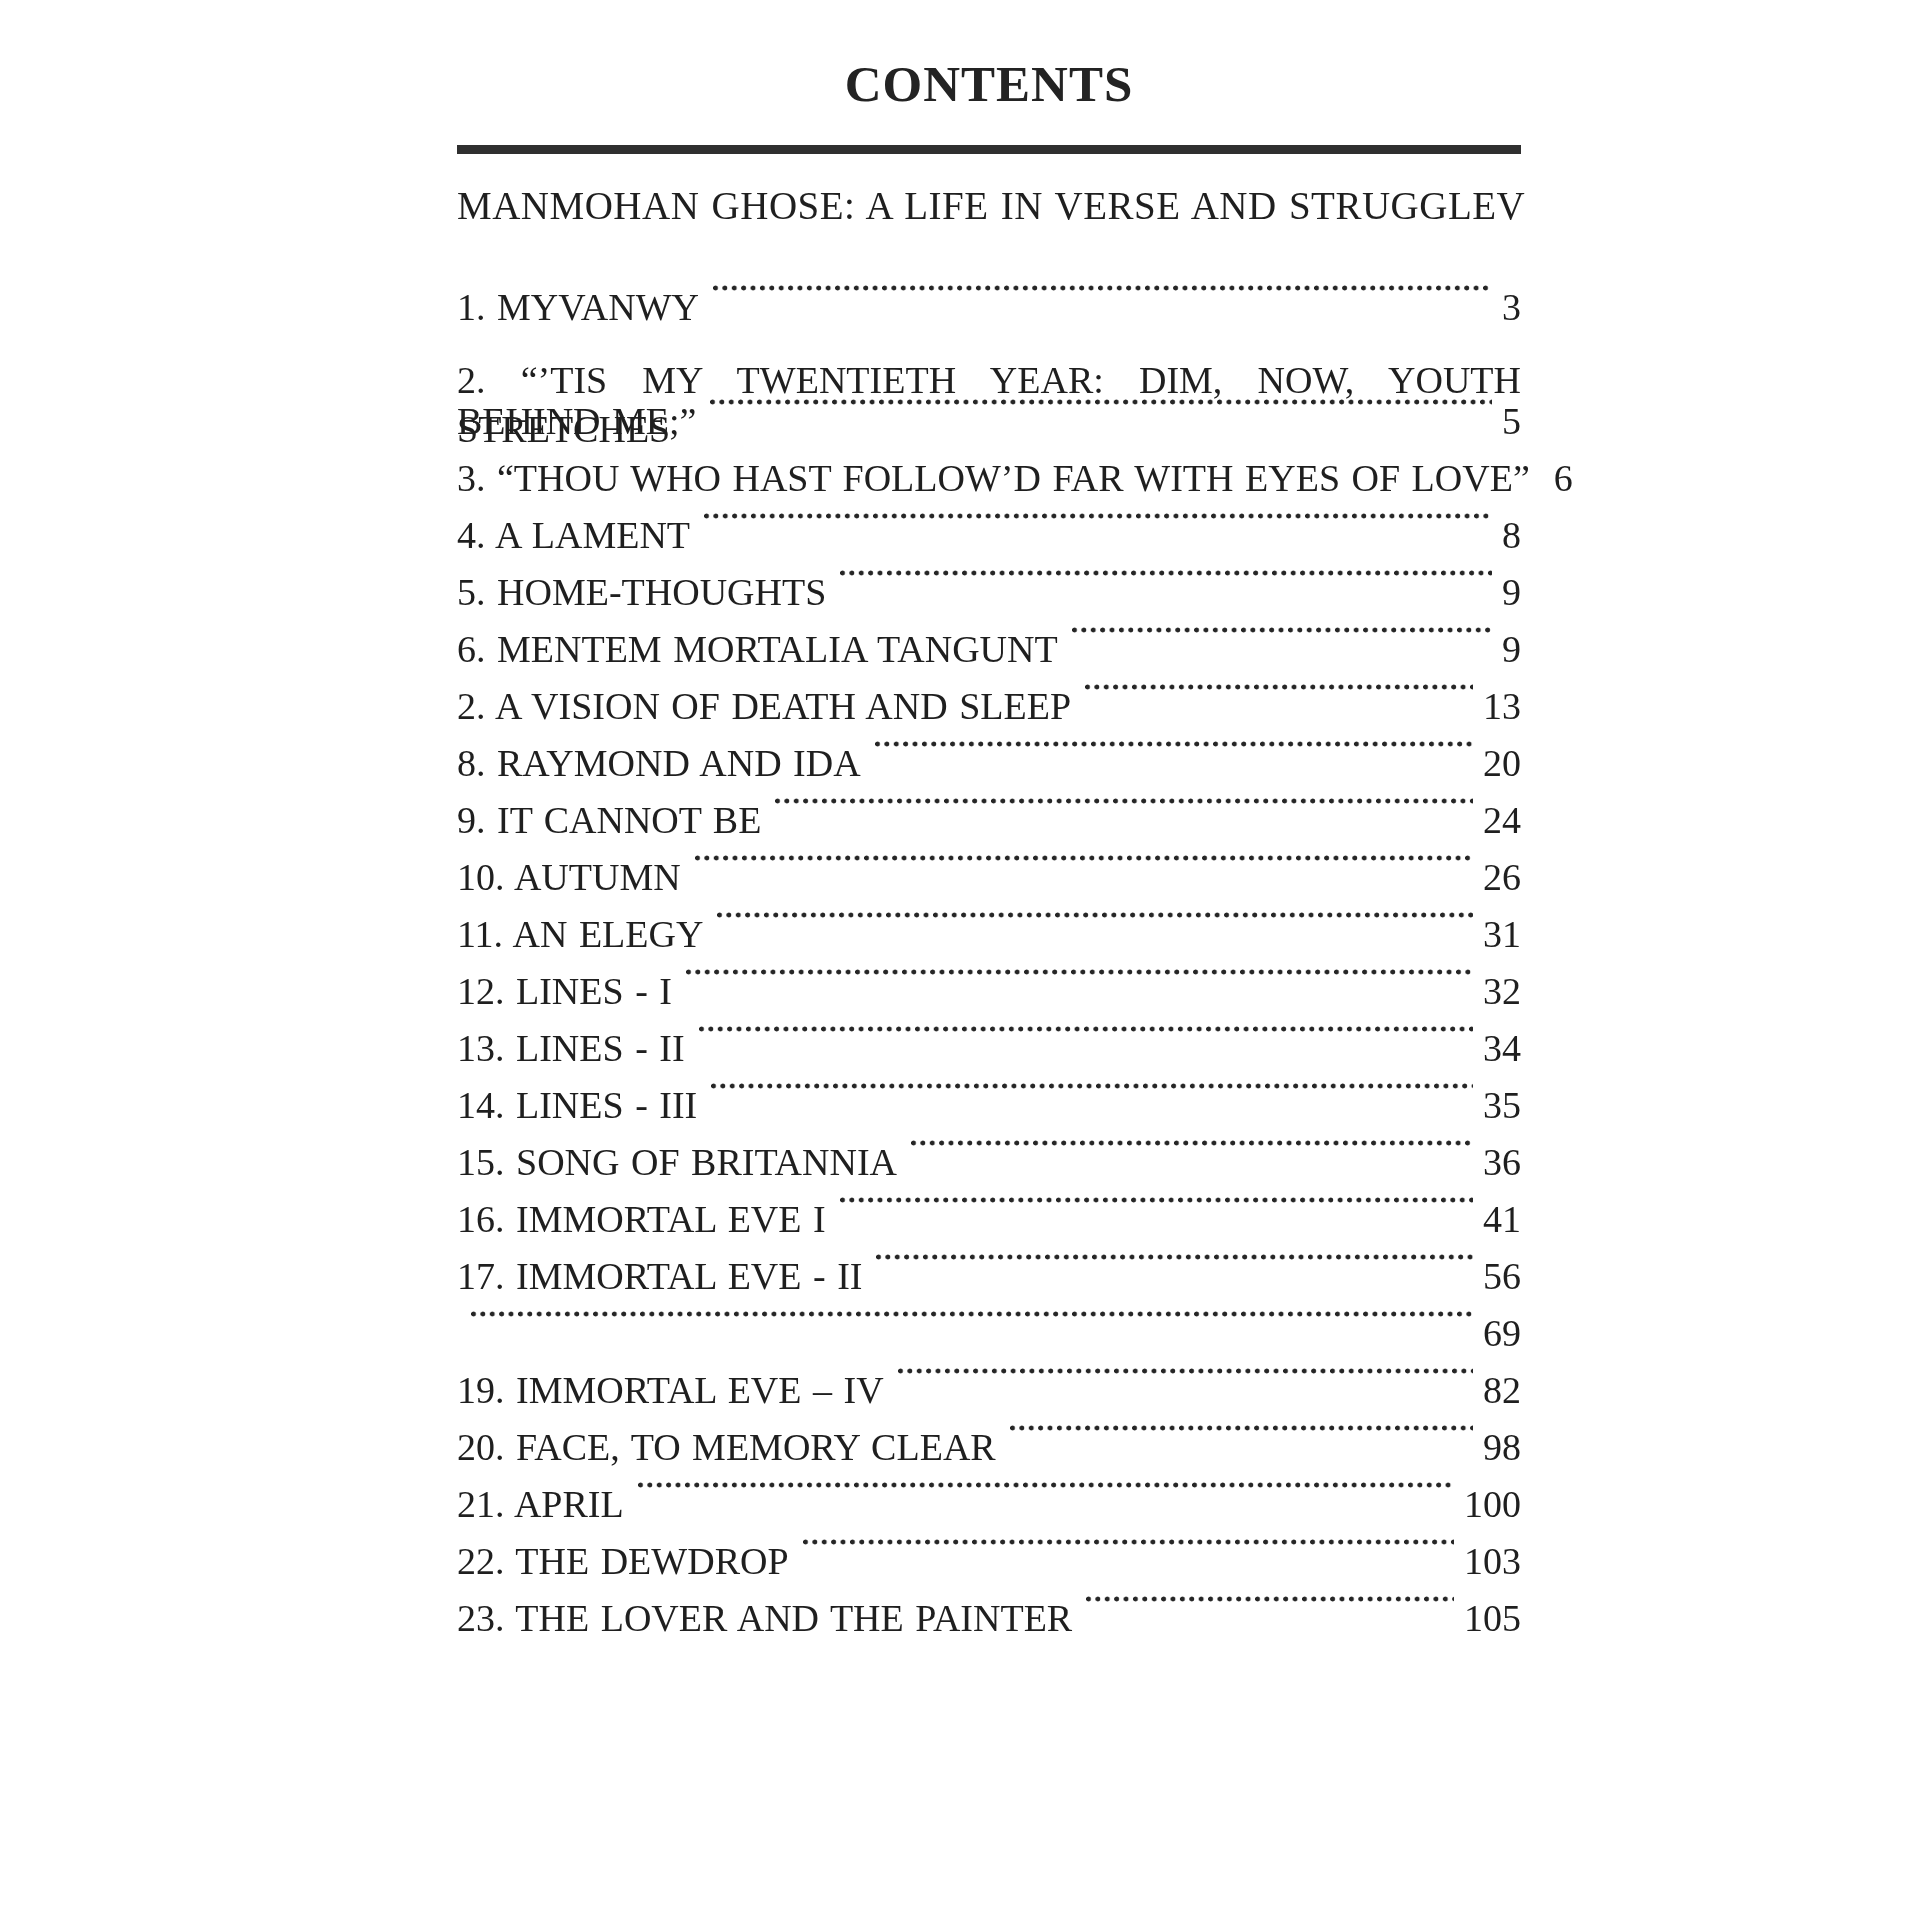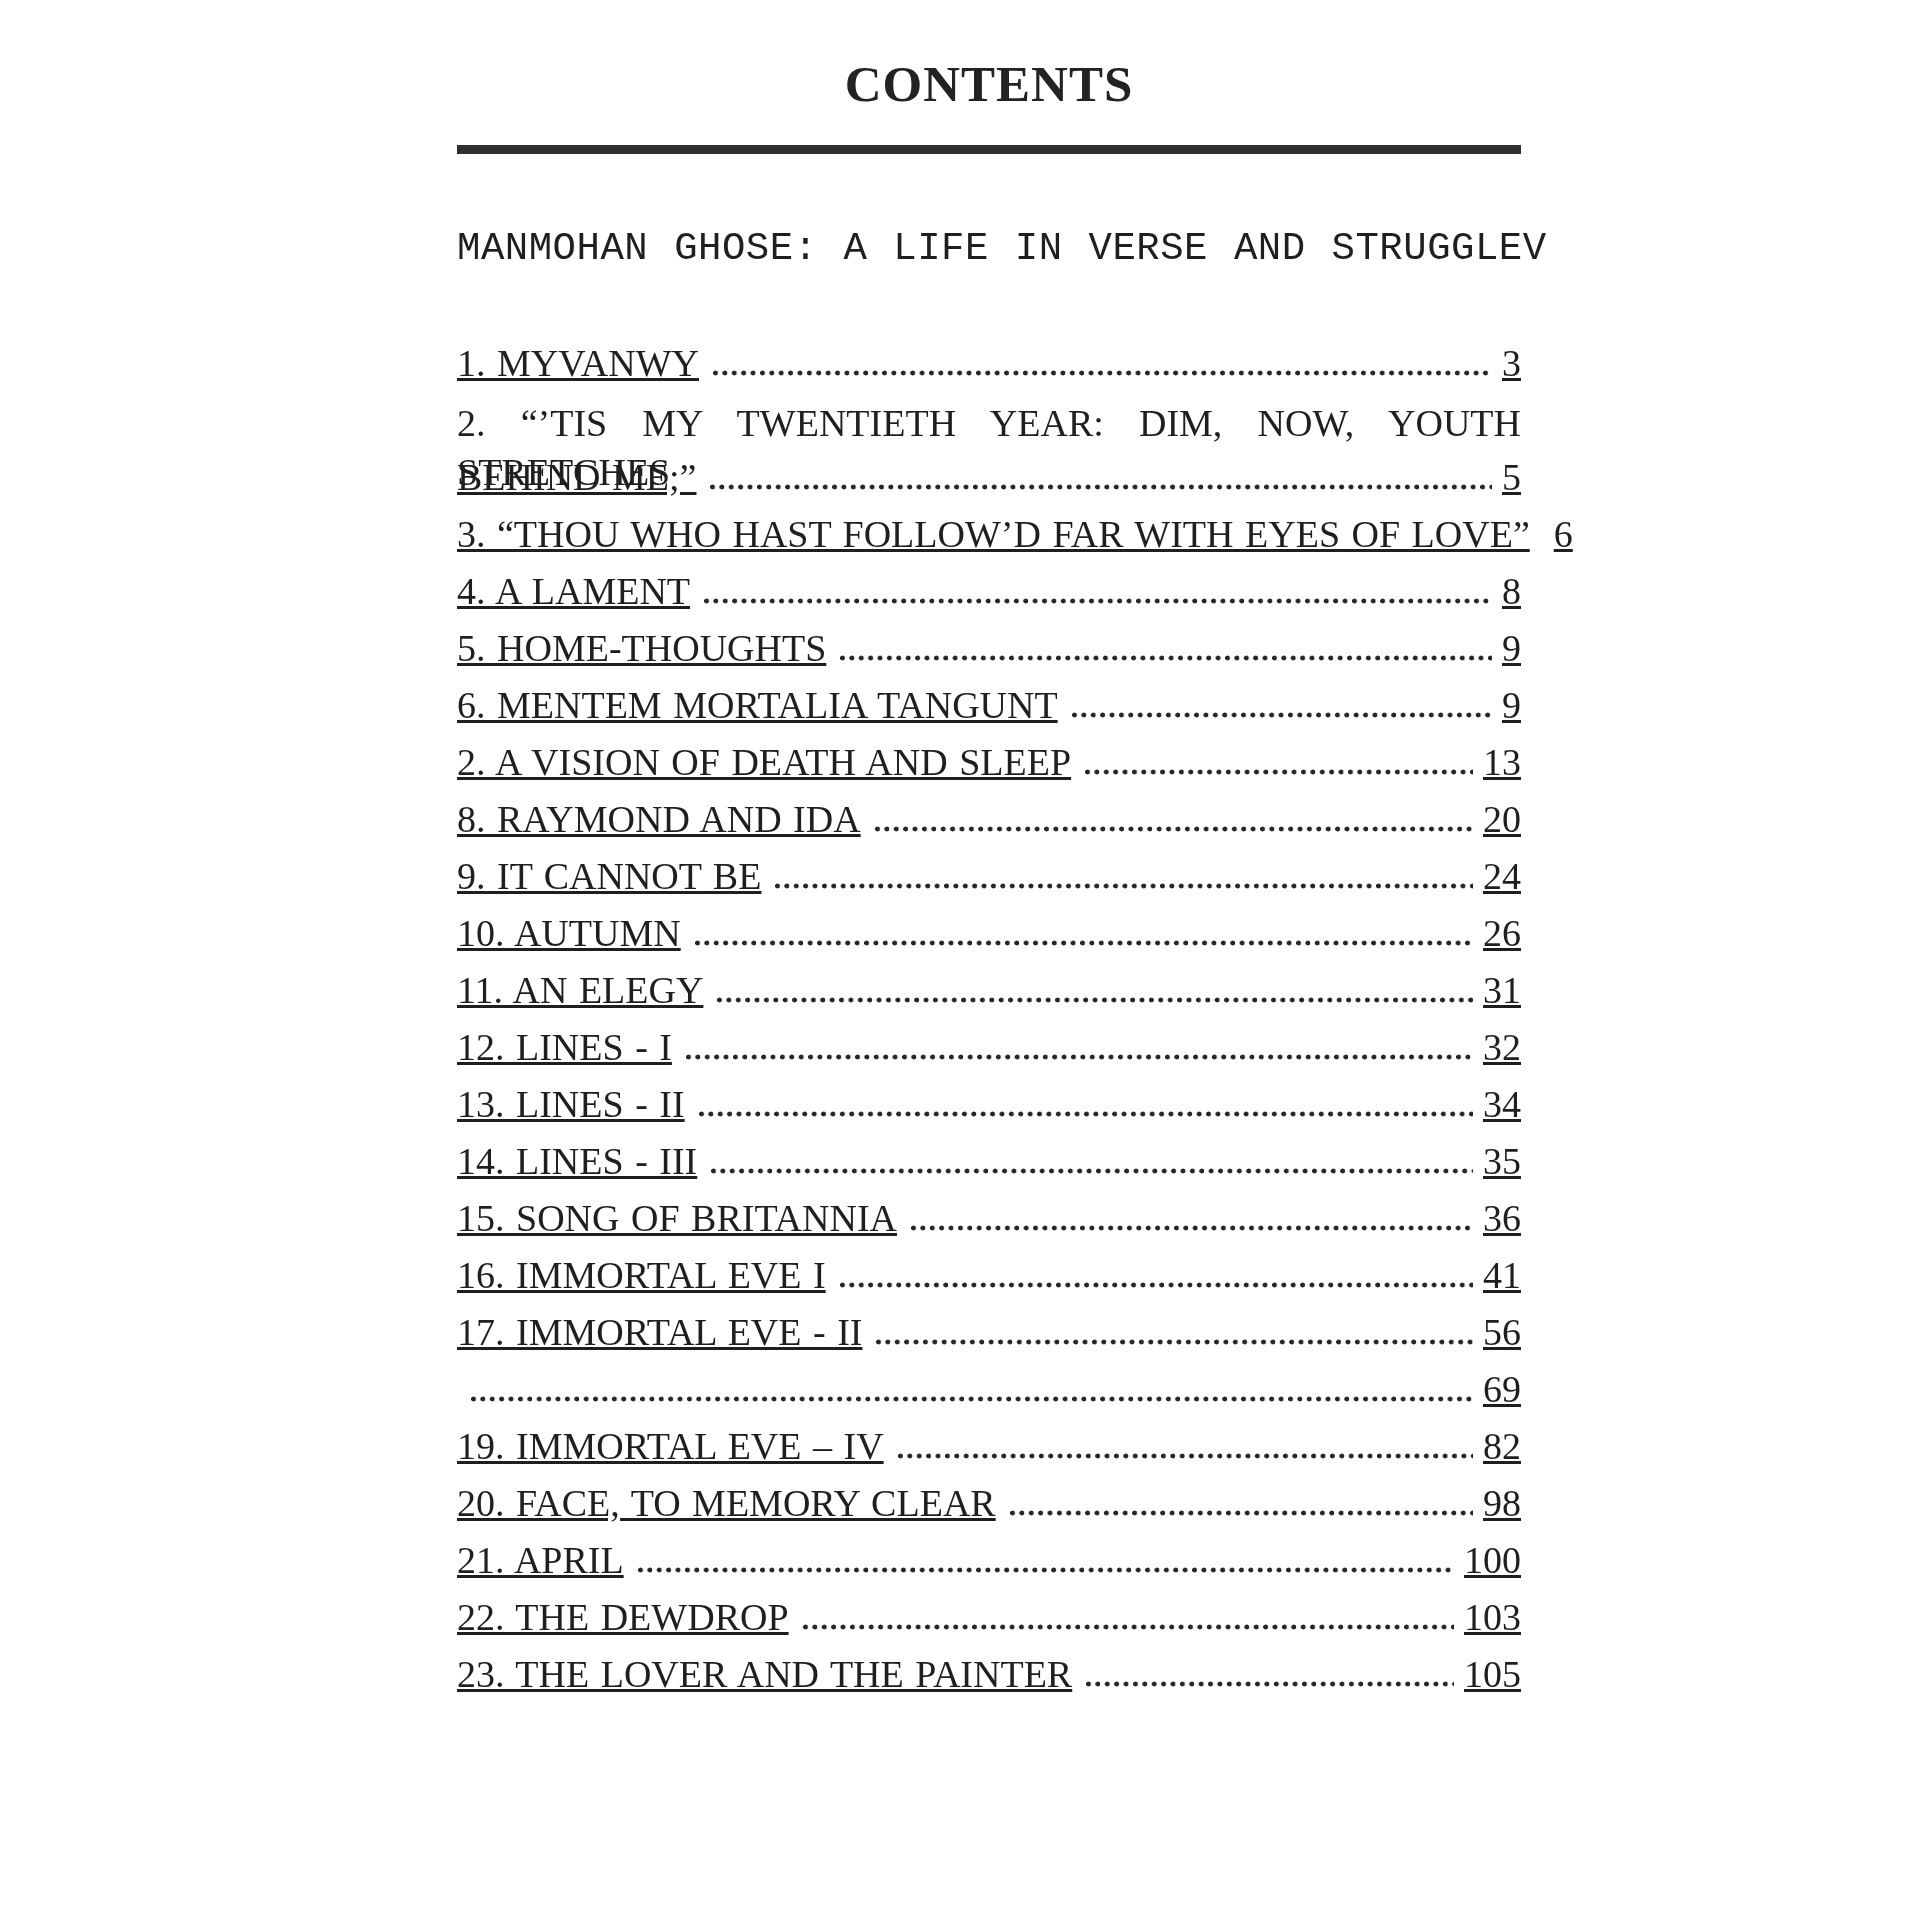--- a/index.html
+++ b/index.html
@@ -27,40 +27,37 @@
     text-align: center;
     letter-spacing: 1px;
     color: #232323;
   }
   .rule {
     height: 9px;
     background: #2f2f2f;
     margin-top: 30px;
   }
   .intro-row {
-    margin-top: 73px;
+    margin-top: 30px;
     display: flex;
     justify-content: space-between;
     align-items: center;
     font-size: 39px;
     line-height: 44px;
     letter-spacing: 0.5px;
     word-spacing: 2px;
-    font-family: Liberation Mono, monospace;
   }
   .toc-list {
     margin-top: 57px;
     font-size: 38px;
     word-spacing: 2px;
   }
   .toc-row {
     display: flex;
-    align-items: flex-end;
     height: 57px;
-    text-decoration: underline;
   }
   .row-label, .row-page {
     line-height: 44px;
     white-space: nowrap;
   }
   .toc-line-justified {
     height: 57px;
     box-sizing: border-box;
     padding-top: 14px;
     line-height: 49px;

